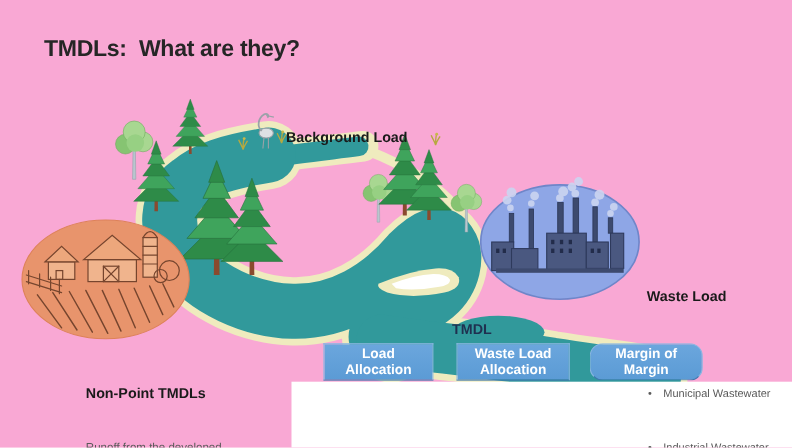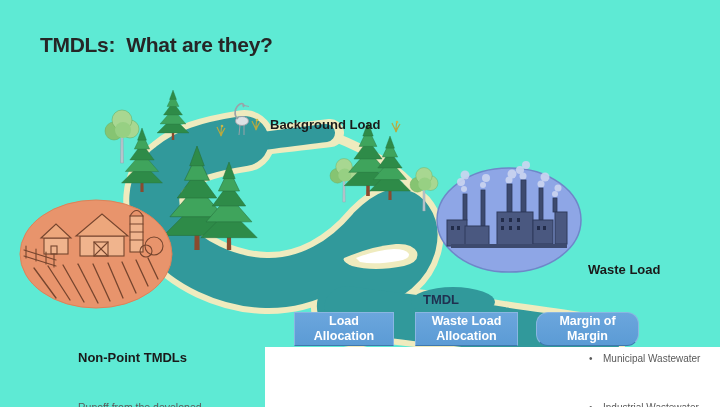--- a/index.html
+++ b/index.html
@@ -1,36 +1,36 @@
 <!DOCTYPE html>
 <html><head>
 <meta charset="utf-8">
 <style>
   html,body{margin:0;padding:0;background:#fff;}
   .slide{
-    position:relative;width:720px;height:407px;background:#5eead4;overflow:hidden;
+    position:relative;width:720px;height:407px;background:#f9a8d4;overflow:hidden;
     font-family:"Liberation Sans", sans-serif;
   }
   .scene{position:absolute;left:0;top:0;width:720px;height:407px;}
   .txt{position:absolute;white-space:pre-wrap;}
   .slide-title{
     left:40px;top:33px;font-size:21px;font-weight:700;color:#262626;letter-spacing:-0.3px;
   }
   .blk-title{font-size:13px;font-weight:700;color:#1a1a1a;line-height:15px;}
   .blk-sub{font-size:10.5px;color:#595959;line-height:13px;}
-  .bg-load{left:270px;top:81px;}
+  .bg-load{left:260px;top:81px;}
   .np-load{left:78px;top:314px;}
   .wl-load{left:588px;top:226px;width:122px;}
   .wl-load ul{list-style:none;margin:3px 0 0 0;padding:0;}
   .wl-load li{
     position:relative;padding-left:15px;font-size:10px;color:#595959;line-height:13px;margin:0;
   }
   .wl-load li::before{content:"\2022";position:absolute;left:1px;top:0;color:#595959;}
   .tmdl-label{
-    left:406px;top:292px;width:70px;text-align:center;
+    left:394px;top:292px;width:70px;text-align:center;
     font-size:13px;font-weight:700;color:#1f3050;
   }
   .alloc-box{
     position:absolute;top:312px;height:34px;
     background:linear-gradient(#6ba6dd,#5b9bd5);
     border:1px solid #8ab6e2;border-bottom-color:#3f77ae;
     box-sizing:border-box;
     display:flex;flex-direction:column;align-items:center;justify-content:center;
     color:#ffffff;font-size:12.5px;font-weight:700;line-height:15px;text-align:center;margin-left:11px;
   }

